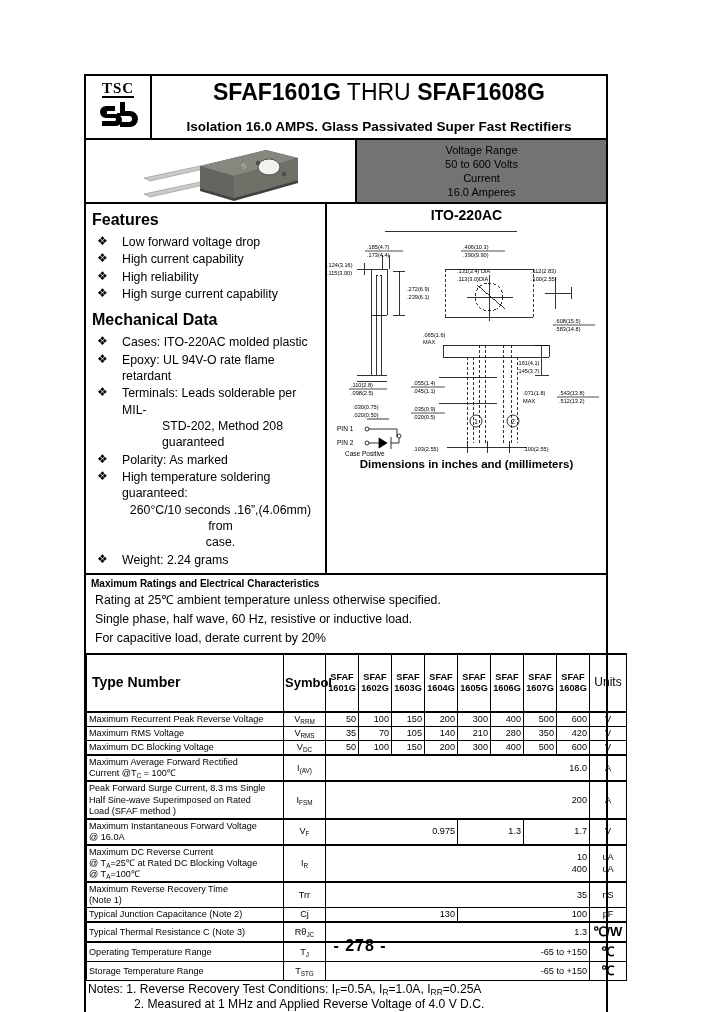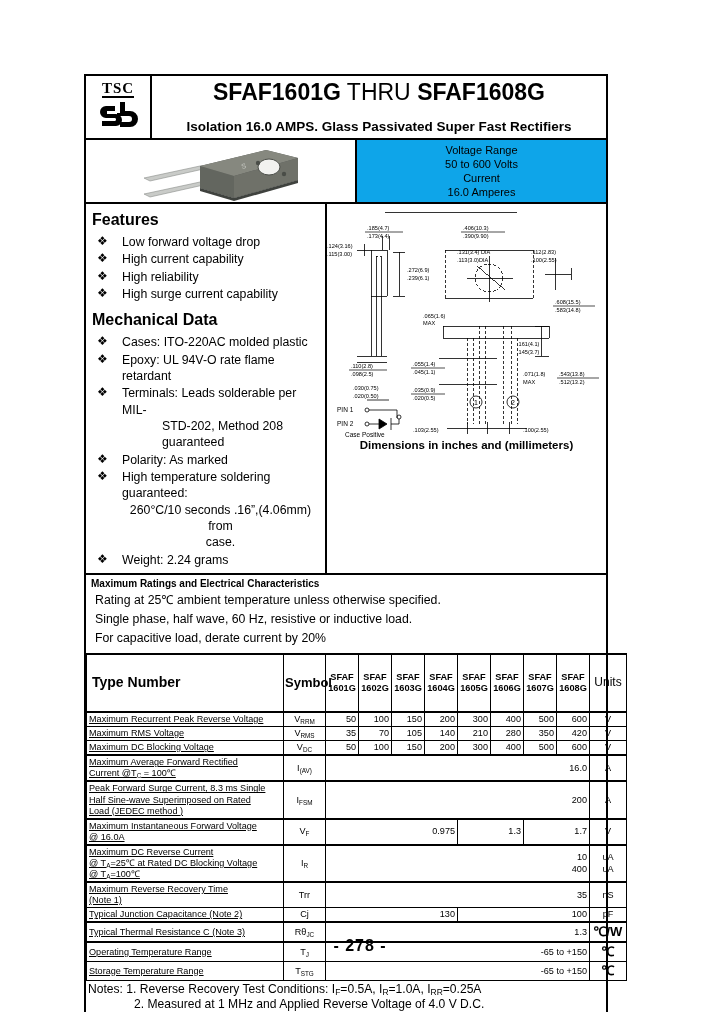--- a/index.html
+++ b/index.html
@@ -95,21 +95,21 @@
   .photo-cell {
     width: 271px;
     border-right: 2px solid #000;
     box-sizing: border-box;
     position: relative;
     overflow: hidden;
     background: #fff;
   }
   .vr-cell {
     flex: 1;
-    background: #0ea5e9;
+    background: #737373;
     text-align: center;
     font-size: 11px;
     line-height: 1.28;
     padding-top: 3px;
     box-sizing: border-box;
   }
 
   
   .pkg { position: absolute; left: 52px; top: 4px; }
 
@@ -220,21 +220,21 @@
   th.c-symbol { font-size: 13px !important; }
   th.c-units { font-size: 12px !important; font-weight: normal !important; }
   th.c-part { font-size: 9.2px !important; line-height: 1.08; }
   th.c-part span { display: block; }
 
   td.desc {
     text-align: left;
     font-size: 9.3px;
     padding-left: 3px;
   }
-  td.desc span { display: block; text-decoration: underline; }
+  td.desc span { display: block; }
   td.sym {
     text-align: center;
     font-size: 12px;
     white-space: nowrap;
   }
   td.val { text-align: right; font-size: 12.5px; }
   td.unit { text-align: center; font-size: 11px; }
   td.unit.big { font-size: 13px; font-weight: bold; }
   sub { font-size: 0.7em; vertical-align: baseline; position: relative; top: 2px; }
 
@@ -367,20 +367,21 @@
               <span class="ind2">case.</span>
             </li>
           <li>
               <span class="dia">❖</span>
               <span class="cont">Weight: 2.24 grams</span>
             </li>
         </ul>
       </div>
 
       <div class="draw-cell">
+        <div class="draw-title">ITO-220AC</div>
         <div class="draw-wrap">
           <svg width="279" height="232" viewBox="0 0 279 232">
             <g stroke="#000" stroke-width="0.8" fill="none" shape-rendering="crispEdges">
 
               <line x1="58" y1="6" x2="190" y2="6"></line>
 
               <line x1="44" y1="44" x2="44" y2="150"></line>
               <line x1="49" y1="50" x2="49" y2="150"></line>
               <line x1="54" y1="50" x2="54" y2="150"></line>
               <line x1="44" y1="44" x2="60" y2="44"></line>
@@ -641,21 +642,21 @@
               <span>Current @T<sub>C</sub> = 100℃</span>
             </td>
             <td class="sym">I<sub>(AV)</sub></td>
             <td class="val" colspan="8">16.0</td>
             <td class="unit">A</td>
           </tr>
           <tr class="thick">
             <td class="desc">
               <span>Peak Forward Surge Current, 8.3 ms Single</span>
               <span>Half Sine-wave Superimposed on Rated</span>
-              <span>Load (JEDEC method )</span>
+              <span>Load (SFAF method )</span>
             </td>
             <td class="sym">I<sub>FSM</sub></td>
             <td class="val" colspan="8">200</td>
             <td class="unit">A</td>
           </tr>
           <tr class="thick">
             <td class="desc">
               <span>Maximum Instantaneous Forward Voltage</span>
               <span>@ 16.0A</span>
             </td>

